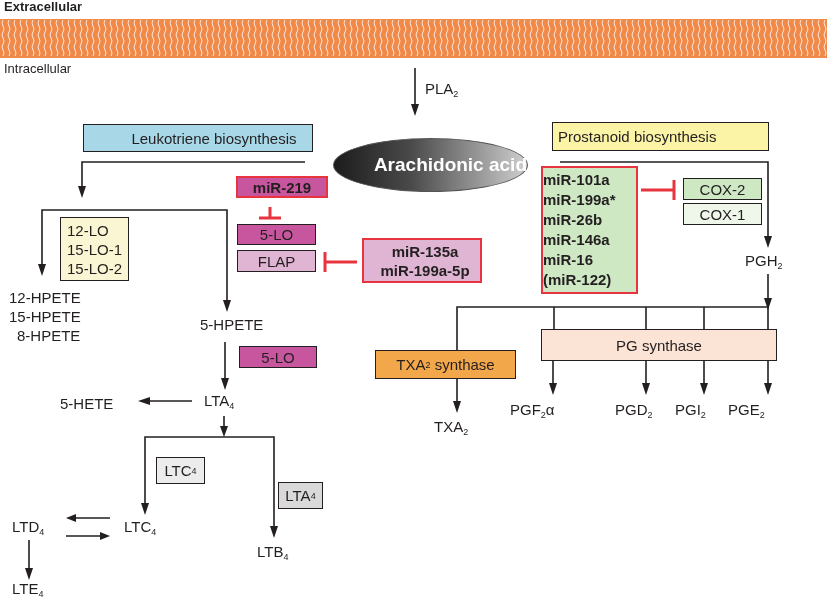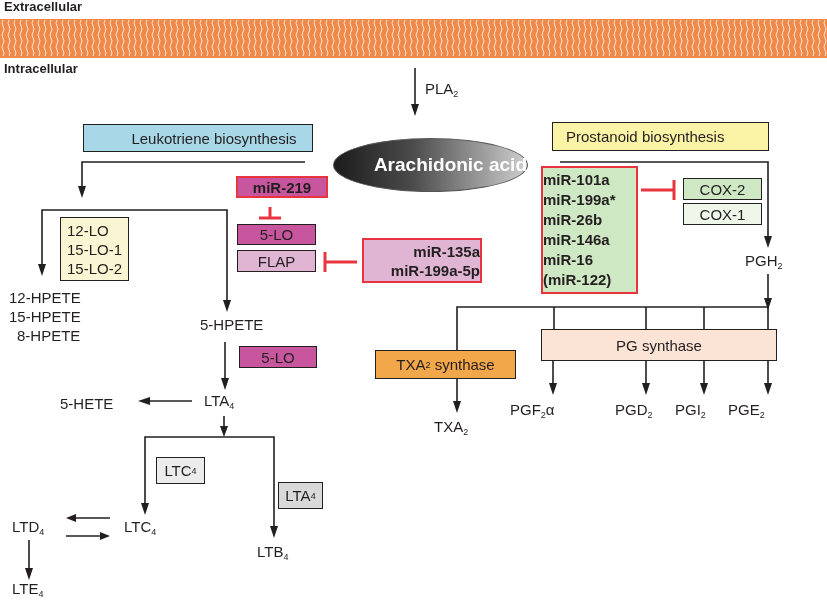--- a/index.html
+++ b/index.html
@@ -19,21 +19,21 @@
 <div class="lbl" style="left:4px;top:-2px;font-size:13px;font-weight:bold;">Extracellular</div>
 <svg class="abs" style="left:0;top:17px;" width="827" height="43">
   <defs>
     <pattern id="wave" width="6" height="43" patternUnits="userSpaceOnUse">
       <path d="M3,3 q-2,3 0,6 q2,3 0,6 q-2,3 0,6 q2,3 0,6 q-2,3 0,6 q2,3 0,6" stroke="#fde3d0" stroke-width="1" fill="none"></path>
     </pattern>
   </defs>
   <rect x="0" y="2" width="827" height="39" fill="#f08a4b"></rect>
   <rect x="0" y="2" width="827" height="39" fill="url(#wave)"></rect>
 </svg>
-<div class="lbl" style="left:4px;top:60px;font-size:13px;font-weight:bold;">Intracellular</div>
+<div class="lbl" style="left:4px;top:60px;font-size:13px;font-weight:normal;">Intracellular</div>
 
 <svg class="lines" width="827" height="600">
   <defs>
     <marker id="ah" markerWidth="8" markerHeight="10" refX="4" refY="9" orient="auto" markerUnits="userSpaceOnUse">
       <path d="M0,0 L8,0 L4,10 Z" fill="#231f20" transform="rotate(0)"></path>
     </marker>
   </defs>
   <g stroke="#231f20" stroke-width="1.6" fill="none">
 
     <line x1="415" y1="68" x2="415" y2="106"></line>
@@ -112,21 +112,21 @@
 
 <div class="lbl" style="left:9px;top:289px;">12-HPETE</div>
 <div class="lbl" style="left:9px;top:308px;">15-HPETE</div>
 <div class="lbl" style="left:17px;top:327px;">8-HPETE</div>
 
 <div class="box redbox mir" style="left:236px;top:176px;width:92px;height:22px;background:#c8569f;">miR-219</div>
 
 <div class="box" style="left:237px;top:224px;width:79px;height:21px;background:#c8569f;">5-LO</div>
 <div class="box" style="left:237px;top:250px;width:79px;height:22px;background:#dfb5d3;">FLAP</div>
 
-<div class="box redbox mir" style="left:362px;top:238px;width:120px;height:45px;background:#dfb5d3;flex-direction:column;align-items:flex-end;padding-left:6px;line-height:19px;">
+<div class="box redbox mir" style="left:362px;top:238px;width:120px;height:45px;background:#dfb5d3;flex-direction:column;align-items:center;padding-left:6px;line-height:19px;">
   <span>miR-135a</span>
   <span>miR-199a-5p</span>
 </div>
 
 <div class="lbl" style="left:200px;top:316px;">5-HPETE</div>
 
 <div class="box" style="left:239px;top:346px;width:78px;height:22px;background:#c8569f;">5-LO</div>
 
 <div class="lbl" style="left:204px;top:392px;"><span>LTA</span><sub>4</sub></div>
 
@@ -140,21 +140,21 @@
 <div class="box" style="left:278px;top:482px;width:45px;height:27px;background:#d9d9d9;">
     <span>LTA</span>
     <sub>4</sub>
   </div>
 
 <div class="lbl" style="left:124px;top:518px;"><span>LTC</span><sub>4</sub></div>
 <div class="lbl" style="left:12px;top:518px;"><span>LTD</span><sub>4</sub></div>
 <div class="lbl" style="left:12px;top:580px;"><span>LTE</span><sub>4</sub></div>
 <div class="lbl" style="left:257px;top:543px;"><span>LTB</span><sub>4</sub></div>
 
-<div class="box" style="left:552px;top:122px;width:217px;height:29px;background:#fbf3a6;justify-content:flex-start;padding-left:13px;">Prostanoid biosynthesis</div>
+<div class="box" style="left:552px;top:122px;width:217px;height:29px;background:#fbf3a6;justify-content:flex-start;padding-left:5px;">Prostanoid biosynthesis</div>
 
 <div class="box redbox mir" style="left:541px;top:166px;width:97px;height:128px;background:#cfe8c4;flex-direction:column;align-items:flex-start;line-height:20px;">
   <span>miR-101a</span>
   <span>miR-199a*</span>
   <span>miR-26b</span>
   <span>miR-146a</span>
   <span>miR-16</span>
   <span>(miR-122)</span>
 </div>
 

